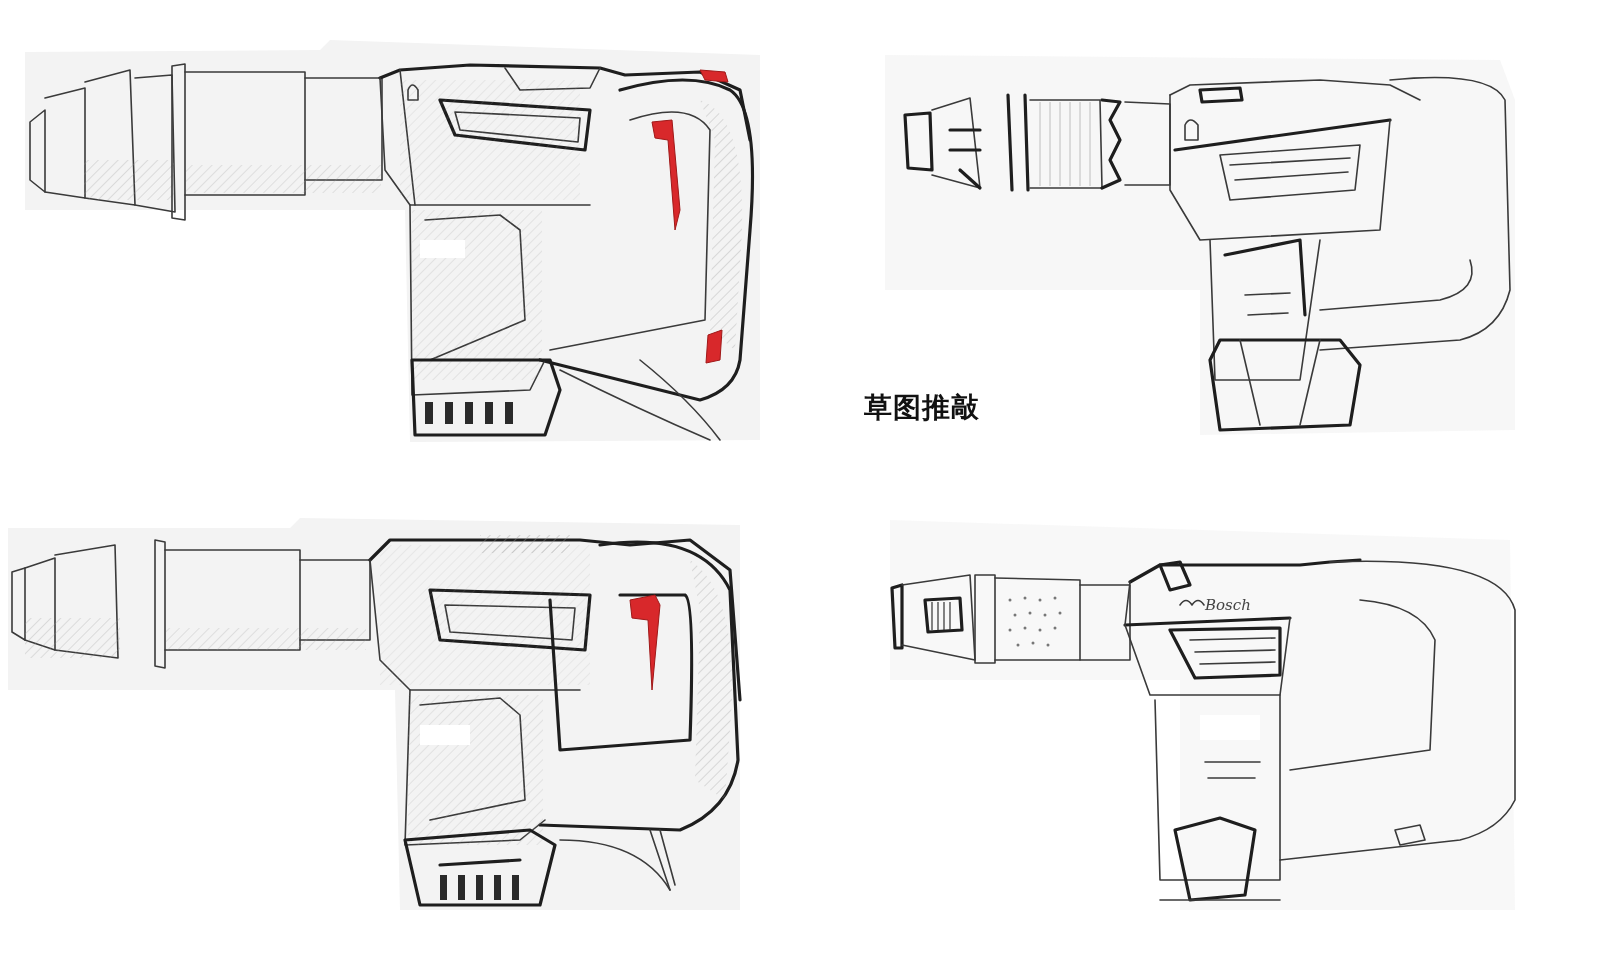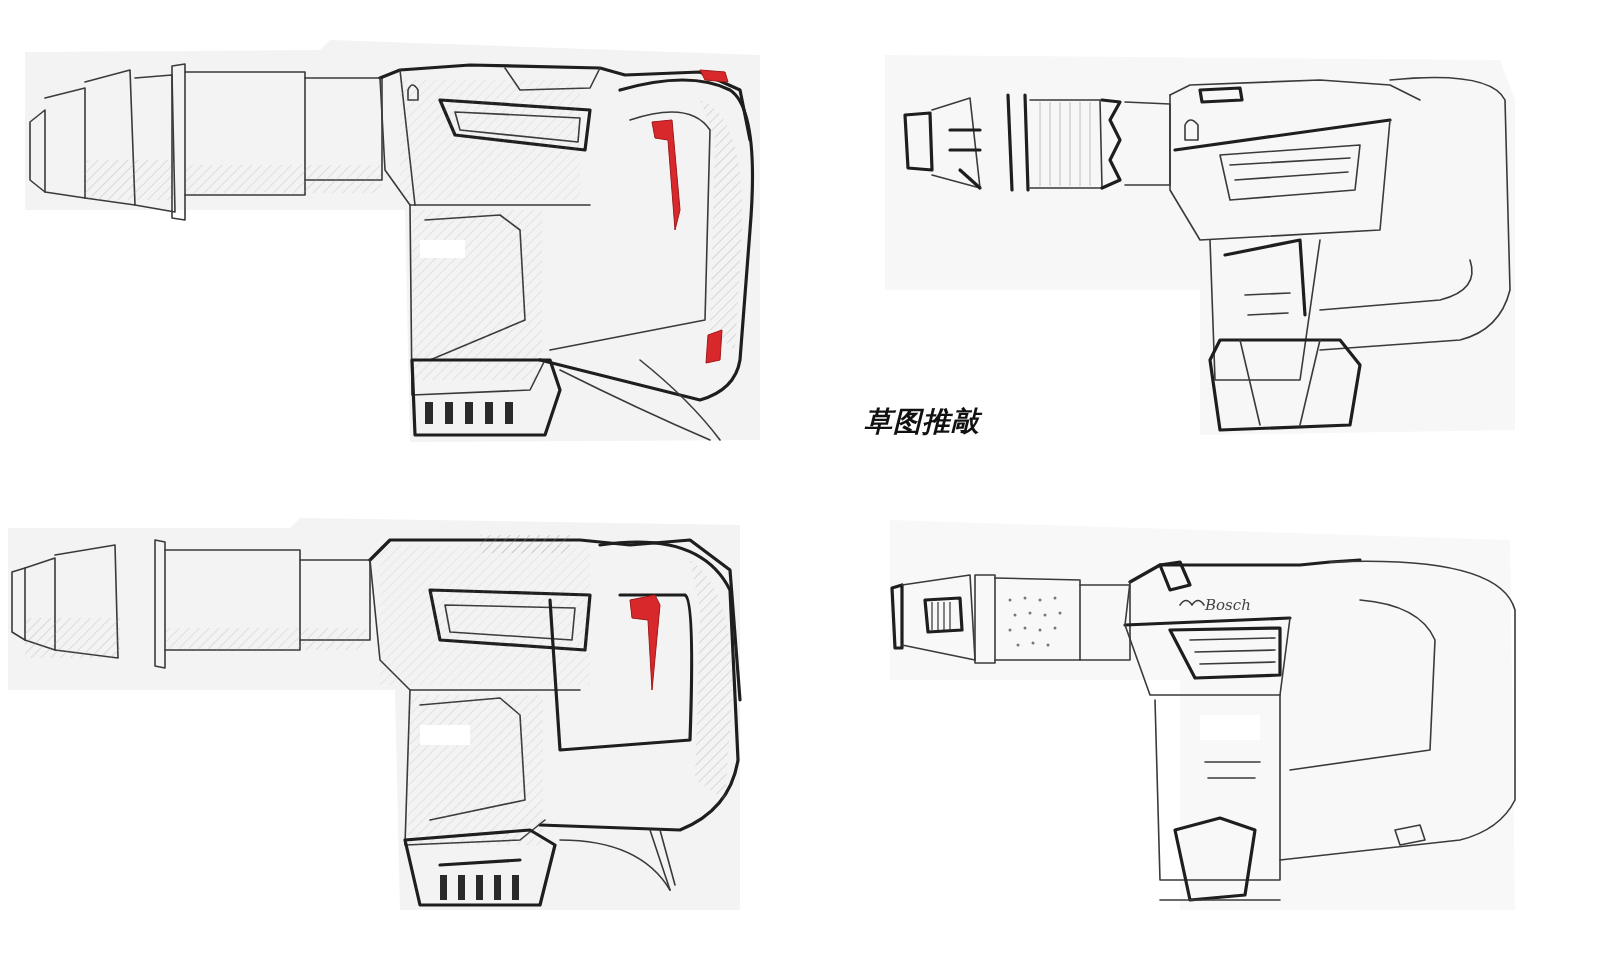--- a/index.html
+++ b/index.html
@@ -5,22 +5,22 @@
   html, body { margin: 0; padding: 0; background: #ffffff; }
   body { width: 1620px; height: 966px; position: relative; overflow: hidden;
          font-family: "DejaVu Sans", "Liberation Sans", sans-serif; }
   .sketch { position: absolute; }
   .paper { fill: #f3f3f3; }
   .ln { fill: none; stroke: #3a3a3a; stroke-width: 1.6; stroke-linecap: round; stroke-linejoin: round; }
   .lnb { fill: none; stroke: #1e1e1e; stroke-width: 3.2; stroke-linecap: round; stroke-linejoin: round; }
   .hatch { stroke: #9a9a9a; stroke-width: 0.8; }
   .red { fill: #d8282b; stroke: #a01818; stroke-width: 1; }
   .dark { fill: #2a2a2a; }
-  .caption { position: absolute; left: 864px; top: 403px; font-size: 28px; font-weight: bold;
-             color: #111; letter-spacing: 1px; white-space: nowrap; font-style: italic; }
+  .caption { position: absolute; left: 864px; top: 389px; font-size: 28px; font-weight: bold;
+             color: #111; letter-spacing: 1px; white-space: nowrap; }
   .hand { font-family: "DejaVu Serif", serif; font-style: italic; font-size: 15px; fill: #444; }
 </style>
 </head>
 <body>
 
 <svg class="sketch" style="left:0;top:30px" width="780" height="420" viewBox="0 0 780 420">
   <defs>
     <pattern id="h1" width="7" height="7" patternUnits="userSpaceOnUse" patternTransform="rotate(45)">
       <line x1="0" y1="0" x2="0" y2="7" class="hatch"></line>
     </pattern>

